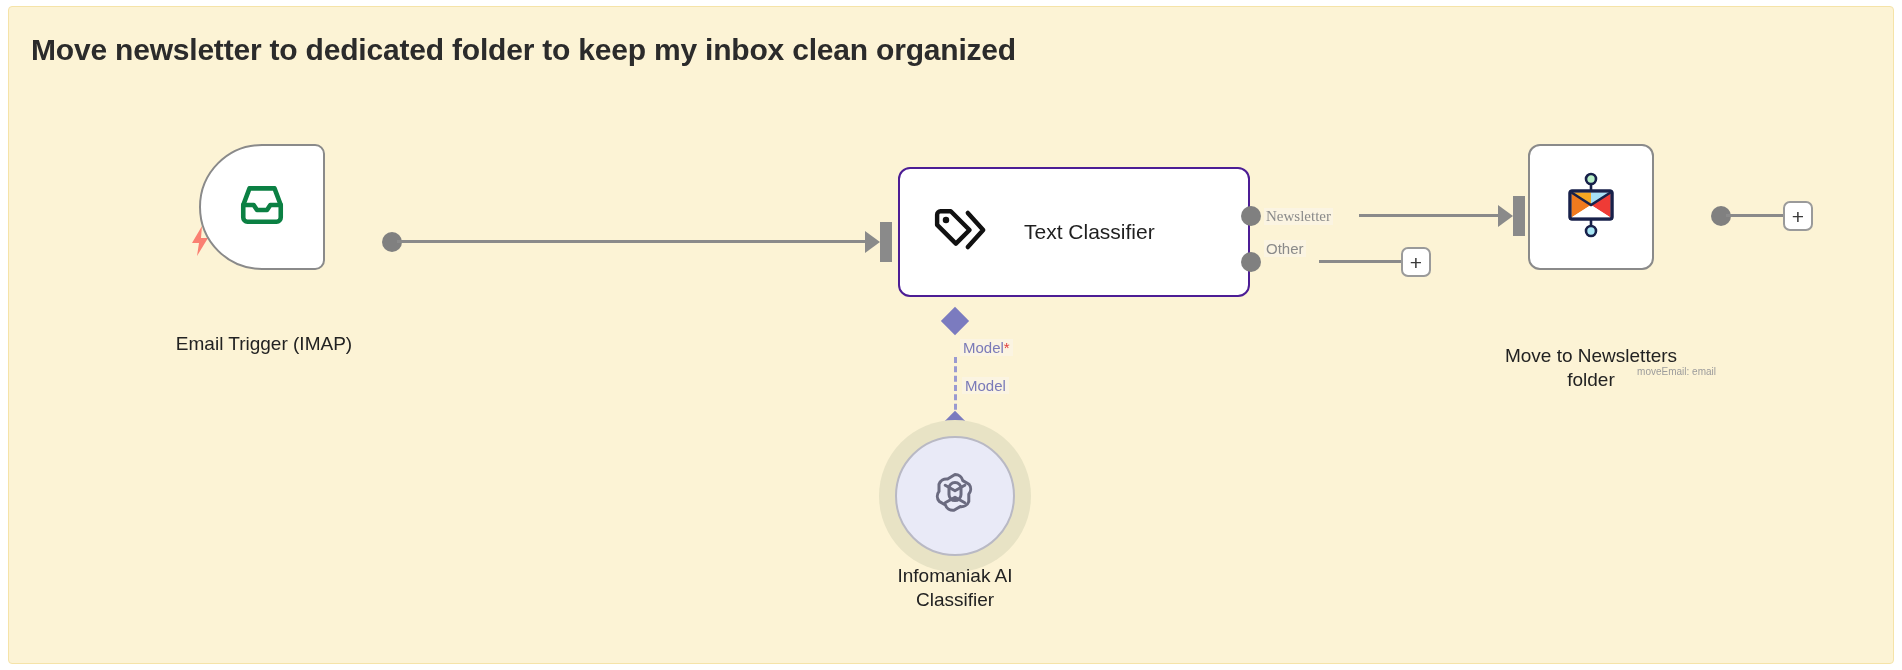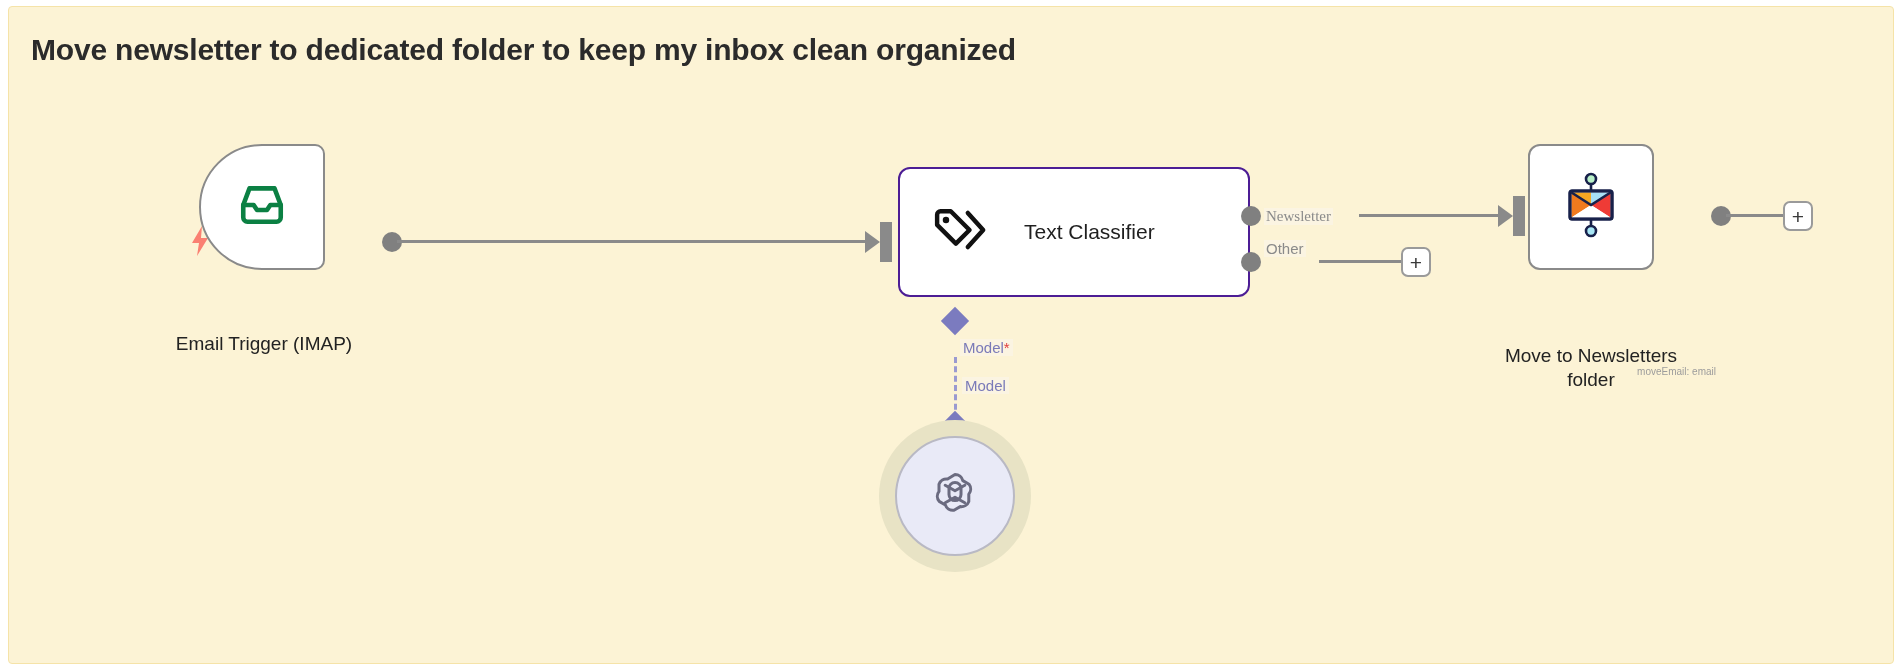--- a/index.html
+++ b/index.html
@@ -239,20 +239,22 @@
         <path d="M13 3.2 a4 4 0 0 1 3.9 3.1 l3.1 1.8 a4 4 0 0 1 -0.1 5 l0 3.6
                  a4 4 0 0 1 -4.3 2.6 l-3.1 1.8 a4 4 0 0 1 -4.3 -2.6 l-3.1 -1.8
                  a4 4 0 0 1 -0.1 -5 l0 -3.6 a4 4 0 0 1 4.3 -2.6 Z"></path>
         <path d="M13 7.2 a3 3 0 0 1 3 3.1 l0 3 a3 3 0 0 1 -3 3 a3 3 0 0 1 -3 -3
                  l0 -3 a3 3 0 0 1 3 -3.1 Z"></path>
         <path d="M8.1 8.6 l4.9 2.8 l4.9 -2.8"></path>
         <path d="M8.1 17.4 l4.9 -2.8 l4.9 2.8"></path>
       </svg>
     </span>
   </div>
+  <div class="node-label" style="left:821px; top:557px; width:250px;">Infomaniak AI
+Classifier</div>
 
   <div id="move-node">
     <span>
       <svg width="58" height="66" viewBox="0 0 58 66" aria-hidden="true">
         <line x1="29" y1="8" x2="29" y2="58" stroke="#18214a" stroke-width="2.6"></line>
         <circle cx="29" cy="7" r="5" fill="#b9f0c8" stroke="#18214a" stroke-width="2.6"></circle>
         <circle cx="29" cy="59" r="5" fill="#a8e6f5" stroke="#18214a" stroke-width="2.6"></circle>
         <rect x="8" y="19" width="42" height="28" rx="2" fill="#ffffff" stroke="#18214a" stroke-width="3"></rect>
         <path d="M9.5 20.5 H29 V33 Z" fill="#F5A623"></path>
         <path d="M9.5 45.5 V20.5 L29 33 Z" fill="#F07A1E"></path>

